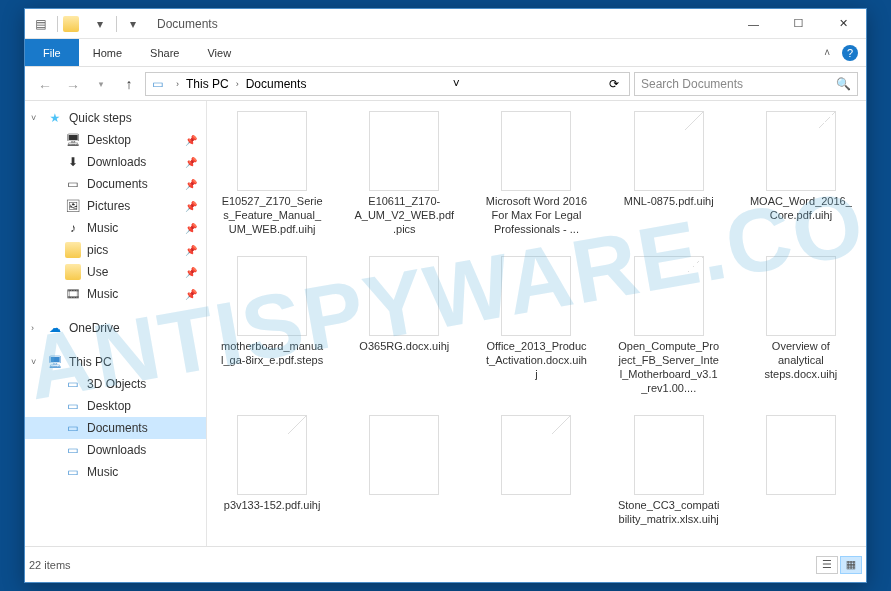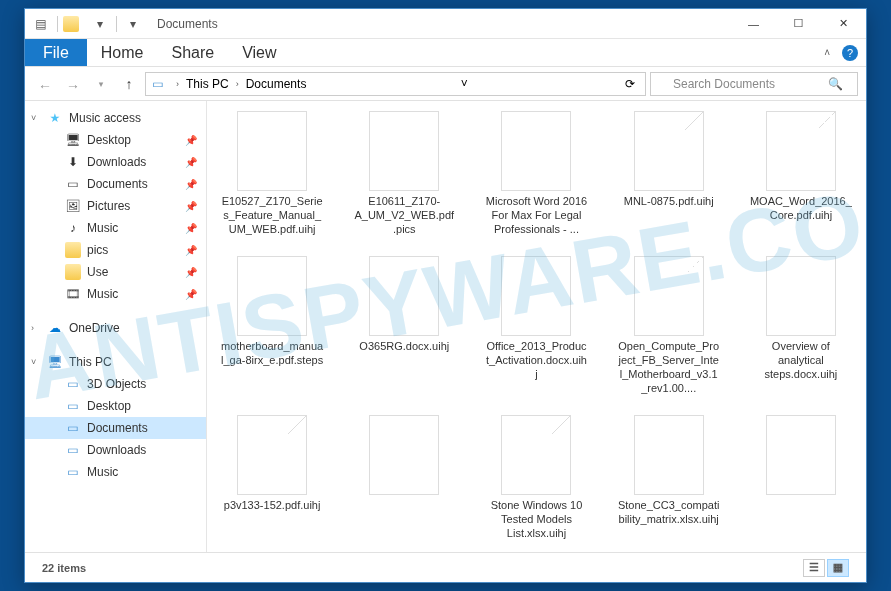--- a/index.html
+++ b/index.html
@@ -7,34 +7,34 @@
 .watermark { position: absolute; top: 50%; left: 50%; transform: translate(-50%, -50%) rotate(-10deg); font-size: 90px; font-weight: bold; color: rgba(100,180,220,0.25); pointer-events: none; z-index: 1000; white-space: nowrap; letter-spacing: 2px; }
 .window { position: absolute; top: 8px; left: 24px; width: 843px; height: 575px; background: #fff; border: 1px solid #4a8cc7; box-shadow: 0 4px 20px rgba(0,0,0,0.3); display: flex; flex-direction: column; }
 .titlebar { height: 30px; background: #fff; display: flex; align-items: center; border-bottom: 1px solid #e5e5e5; }
 .qat { display: flex; align-items: center; gap: 2px; padding: 0 4px; }
 .qat-btn { width: 24px; height: 24px; display: flex; align-items: center; justify-content: center; font-size: 12px; color: #555; }
 .title-sep { width: 1px; height: 16px; background: #ccc; margin: 0 2px; }
 .title-text { margin-left: 8px; font-size: 12px; color: #555; }
 .win-controls { margin-left: auto; display: flex; }
 .win-btn { width: 45px; height: 30px; display: flex; align-items: center; justify-content: center; font-size: 11px; color: #333; }
 .ribbon { height: 28px; background: #fff; display: flex; align-items: stretch; border-bottom: 1px solid #e1e1e1; }
-.ribbon-tab { padding: 0 14px; display: flex; align-items: center; font-size: 16px; color: #333; cursor: pointer; }
+.ribbon-tab { padding: 0 14px; display: flex; align-items: center; font-size: 11px; color: #333; cursor: pointer; }
 .ribbon-tab.file { background: #1979ca; color: #fff; padding: 0 18px; }
 .ribbon-right { margin-left: auto; display: flex; align-items: center; gap: 8px; padding-right: 8px; }
 .ribbon-caret { font-size: 10px; color: #555; cursor: pointer; padding: 4px; }
 .help-icon { width: 16px; height: 16px; border-radius: 50%; background: #1979ca; color: #fff; font-size: 11px; display: flex; align-items: center; justify-content: center; cursor: pointer; }
 .addressbar { height: 34px; background: #fff; display: flex; align-items: center; padding: 4px 8px; gap: 4px; border-bottom: 1px solid #e1e1e1; }
 .nav-arrow { width: 24px; height: 24px; display: flex; align-items: center; justify-content: center; font-size: 14px; color: #999; border-radius: 2px; }
 .nav-arrow.enabled { color: #333; }
 .nav-up { font-size: 14px; color: #333; }
 .path-box { flex: 1; height: 24px; border: 1px solid #ccc; display: flex; align-items: center; padding: 0 4px; gap: 2px; font-size: 12px; }
 .path-seg { padding: 0 3px; cursor: pointer; }
 .path-chev { font-size: 9px; color: #555; padding: 0 2px; }
 .path-refresh { margin-left: auto; padding: 0 6px; cursor: pointer; }
-.search-box { width: 208px; height: 24px; border: 1px solid #ccc; display: flex; align-items: center; padding: 0 22px; font-size: 12px; color: #888; }
+.search-box { width: 224px; height: 24px; border: 1px solid #ccc; display: flex; align-items: center; padding: 0 6px; font-size: 12px; color: #888; }
 .search-box input { border: none; outline: none; flex: 1; font-size: 12px; color: #333; }
 .search-box input::placeholder { color: #888; }
 .body { flex: 1; display: flex; overflow: hidden; }
 .sidebar { width: 182px; border-right: 1px solid #e5e5e5; overflow-y: auto; padding: 6px 0; }
 .nav-group { margin-bottom: 12px; }
 .nav-item { display: flex; align-items: center; height: 22px; padding-left: 18px; font-size: 12px; color: #333; cursor: pointer; position: relative; }
 .nav-item.root { font-weight: normal; padding-left: 22px; }
 .nav-item.child { padding-left: 40px; }
 .nav-item.selected { background: #cce8ff; }
 .nav-item .pin { margin-left: auto; margin-right: 8px; color: #888; font-size: 10px; }
@@ -44,21 +44,21 @@
 .nav-icon.star { color: #4fc3f7; }
 .nav-icon.onedrive { color: #0078d4; }
 .nav-icon.thispc { color: #3b8bd0; }
 .nav-icon.doc { color: #3b8bd0; }
 .content { flex: 1; overflow-y: auto; padding: 4px 10px; }
 .file-grid { display: grid; grid-template-columns: repeat(5, 1fr); gap: 8px 22px; }
 .file-item { display: flex; flex-direction: column; align-items: center; padding: 6px 4px; cursor: pointer; }
 .file-thumb { width: 70px; height: 80px; background: #fff; border: 1px solid #ddd; position: relative; margin-bottom: 4px; }
 .file-thumb::before { content: ""; position: absolute; top: 0; right: 0; width: 18px; height: 18px; background: linear-gradient(135deg, transparent 50%, #ddd 50%, #fff 52%); }
 .file-name { font-size: 11px; text-align: center; line-height: 1.25; color: #333; word-break: break-word; max-width: 110px; }
-.statusbar { height: 30px; border-top: 1px solid #e1e1e1; display: flex; align-items: center; padding: 0 17px; font-size: 11px; color: #555; font-weight: bold; }
+.statusbar { height: 36px; border-top: 1px solid #e1e1e1; display: flex; align-items: center; padding: 0 4px; font-size: 11px; color: #555; }
 .status-right { margin-left: auto; display: flex; gap: 2px; }
 .view-btn { width: 22px; height: 18px; border: 1px solid #ccc; display: flex; align-items: center; justify-content: center; cursor: pointer; }
 .view-btn.active { background: #cce8ff; border-color: #99d1ff; }
 </style>
 </head>
 <body>
 
 <div class="watermark">ANTISPYWARE.CO</div>
 
 <div class="window">
@@ -112,21 +112,21 @@
       <span style="color:#1979ca;">🔍</span>
     </div>
   </div>
 
   <div class="body">
     <div class="sidebar">
       <div class="nav-group">
         <div class="nav-item root">
           <span class="nav-chev">˅</span>
           <span class="nav-icon star">★</span>
-          <span>Music access</span>
+          <span>Quick steps</span>
         </div>
         <div id="qa-items">
             <div class="nav-item child">
               <span class="nav-icon">🖥</span>
               <span>Desktop</span>
               <span class="pin">📌</span>
             </div>
             <div class="nav-item child">
               <span class="nav-icon">⬇</span>
               <span>Downloads</span>
@@ -246,21 +246,20 @@
           </div>
           <div class="file-item">
             <div class="file-thumb"></div>
             <div class="file-name">p3v133-152.pdf.uihj</div>
           </div>
           <div class="file-item">
             <div class="file-thumb"></div>
           </div>
           <div class="file-item">
             <div class="file-thumb"></div>
-            <div class="file-name">Stone Windows 10 Tested Models List.xlsx.uihj</div>
           </div>
           <div class="file-item">
             <div class="file-thumb"></div>
             <div class="file-name">Stone_CC3_compatibility_matrix.xlsx.uihj</div>
           </div>
           <div class="file-item">
             <div class="file-thumb"></div>
           </div>
         </div>
     </div>

